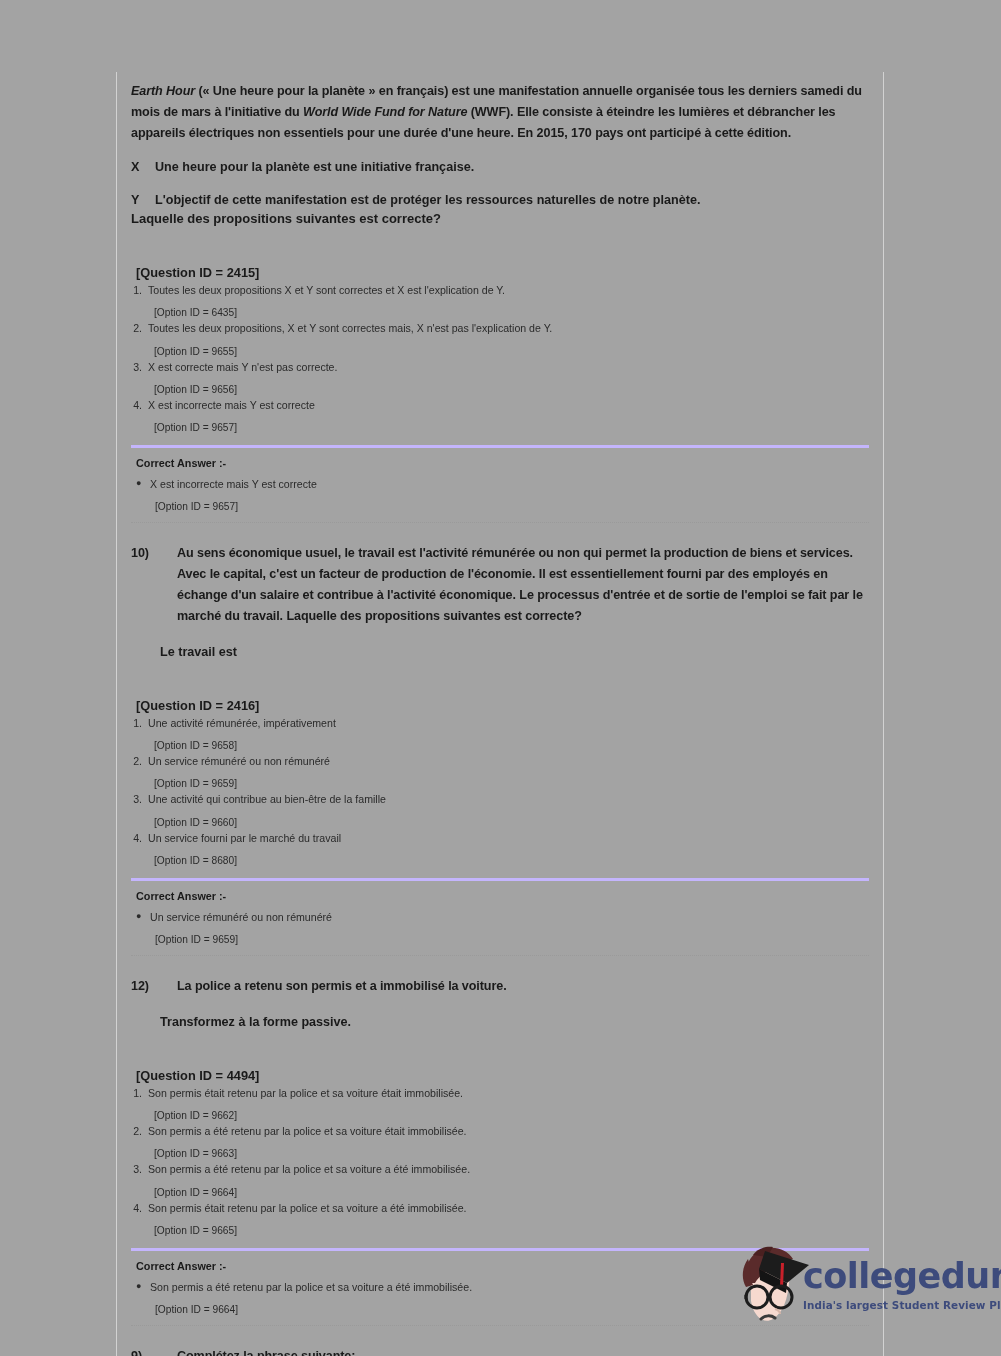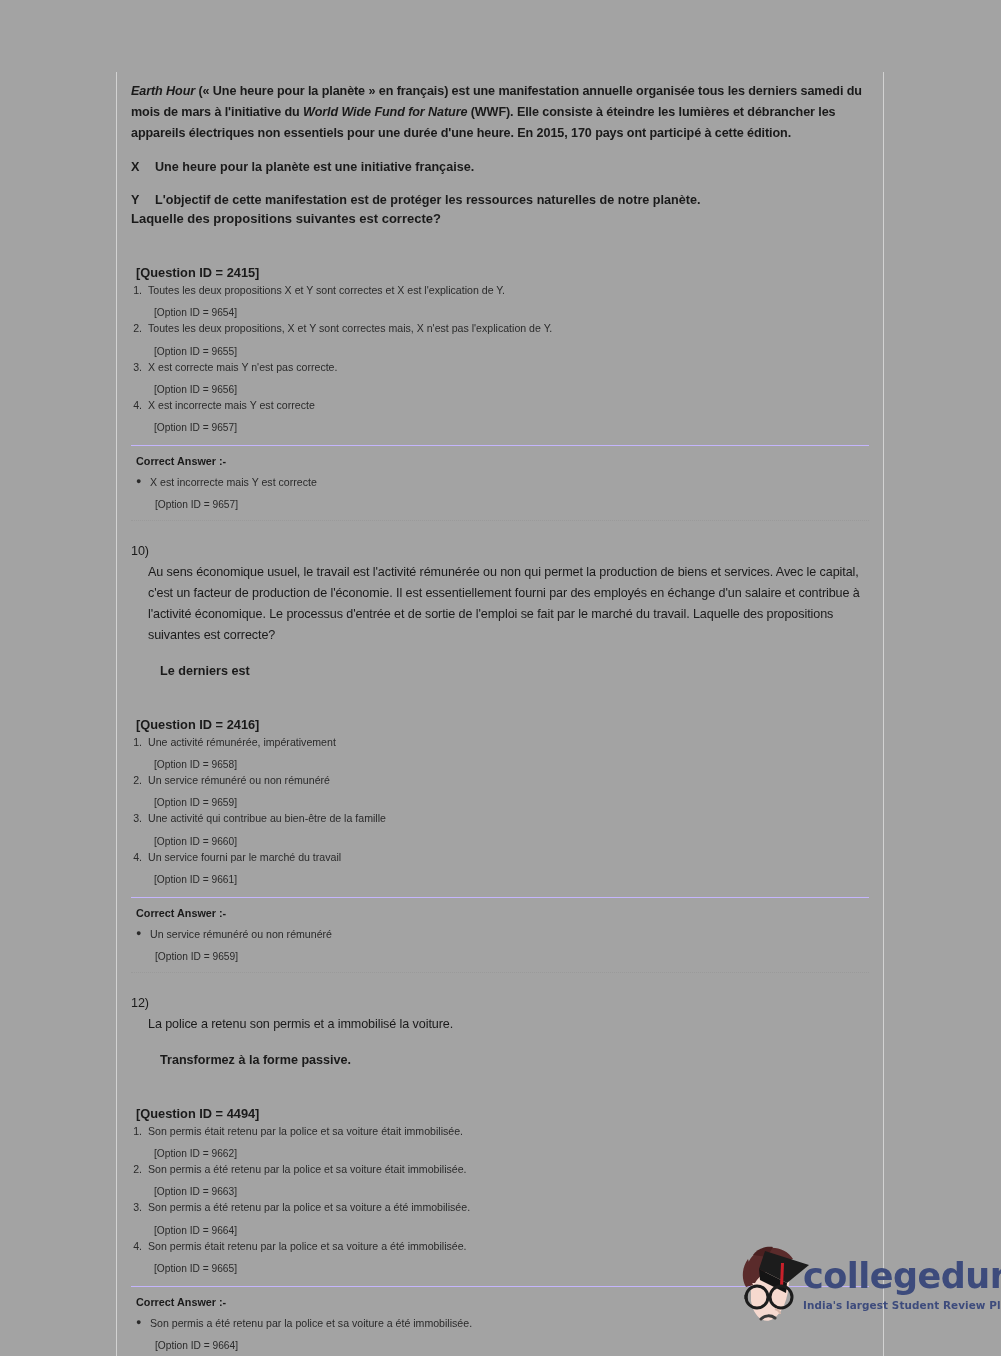--- a/index.html
+++ b/index.html
@@ -81,21 +81,21 @@
   .opt-id {
     font-size: 10.2px;
     color: #2a2a2a;
     margin-top: 9px;
     margin-bottom: 2px;
     padding-left: 23px;
   }
 
   
   .ca-wrap {
-    border-top: 1px solid #c4b5fd;
+    border-top: 3px solid #c4b5fd;
     margin-top: 12px;
     padding-top: 9px;
   }
   .ca-title {
     font-size: 10.8px;
     font-weight: bold;
     color: #1a1a1a;
     padding-left: 5px;
   }
   .ca-item {
@@ -122,26 +122,25 @@
   .dotted-sep {
     border-top: 1px dotted #9a9a9a;
     margin: 10px 0 0 0;
     height: 0;
   }
 
   .q-block { padding-bottom: 2px; }
   .q-head {
     display: flex;
     font-size: 12.6px;
-    font-weight: normal;
+    font-weight: bold;
     color: #1a1a1a;
     line-height: 1.66;
     padding-top: 18px;
     letter-spacing: -0.1px;
-    flex-direction: column;
   }
   .q-head .qnum { width: 29px; flex: none; }
   .q-head .qtext { flex: 1; margin-left: 17px; }
   .sub-line {
     font-size: 12.6px;
     font-weight: bold;
     color: #1a1a1a;
     margin-top: 16px;
     padding-left: 29px;
     line-height: 1.5;
@@ -202,21 +201,21 @@
         </div>
 
         <div class="lead">Laquelle des propositions suivantes est correcte?</div>
 
         <div class="qid">[Question ID = 2415]</div>
 
         <div class="opt-row">
           <span class="num">1.</span>
           <span class="otxt">Toutes les deux propositions X et Y sont correctes et X est l'explication de Y.</span>
         </div>
-        <div class="opt-id">[Option ID = 9654]</div>
+        <div class="opt-id">[Option ID = 6435]</div>
 
         <div class="opt-row">
           <span class="num">2.</span>
           <span class="otxt">Toutes les deux propositions, X et Y sont correctes mais, X n'est pas l'explication de Y.</span>
         </div>
         <div class="opt-id">[Option ID = 9655]</div>
 
         <div class="opt-row">
           <span class="num">3.</span>
           <span class="otxt">X est correcte mais Y n'est pas correcte.</span>
@@ -239,21 +238,21 @@
         </div>
 
         <div class="dotted-sep"></div>
       </div>
 
       <div class="q-block">
         <div class="q-head">
           <span class="qnum">10)</span>
           <span class="qtext">Au sens économique usuel, le travail est l'activité rémunérée ou non qui permet la production de biens et services. Avec le capital, c'est un facteur de production de l'économie. Il est essentiellement fourni par des employés en échange d'un salaire et contribue à l'activité économique. Le processus d'entrée et de sortie de l'emploi se fait par le marché du travail. Laquelle des propositions  suivantes est correcte?</span>
         </div>
-        <div class="sub-line">Le derniers est</div>
+        <div class="sub-line">Le travail est</div>
 
         <div class="qid">[Question ID = 2416]</div>
 
         <div class="opt-row">
           <span class="num">1.</span>
           <span class="otxt">Une activité rémunérée, impérativement</span>
         </div>
         <div class="opt-id">[Option ID = 9658]</div>
 
         <div class="opt-row">
@@ -265,21 +264,21 @@
         <div class="opt-row">
           <span class="num">3.</span>
           <span class="otxt">Une activité qui contribue au bien-être de la famille</span>
         </div>
         <div class="opt-id">[Option ID = 9660]</div>
 
         <div class="opt-row">
           <span class="num">4.</span>
           <span class="otxt">Un service fourni par le marché du travail</span>
         </div>
-        <div class="opt-id">[Option ID = 9661]</div>
+        <div class="opt-id">[Option ID = 8680]</div>
 
         <div class="ca-wrap">
           <div class="ca-title">Correct Answer :-</div>
           <div class="ca-item">
             <span class="bullet">●</span>
             <span>Un service rémunéré ou non rémunéré</span>
           </div>
           <div class="ca-id">[Option ID = 9659]</div>
         </div>
 

